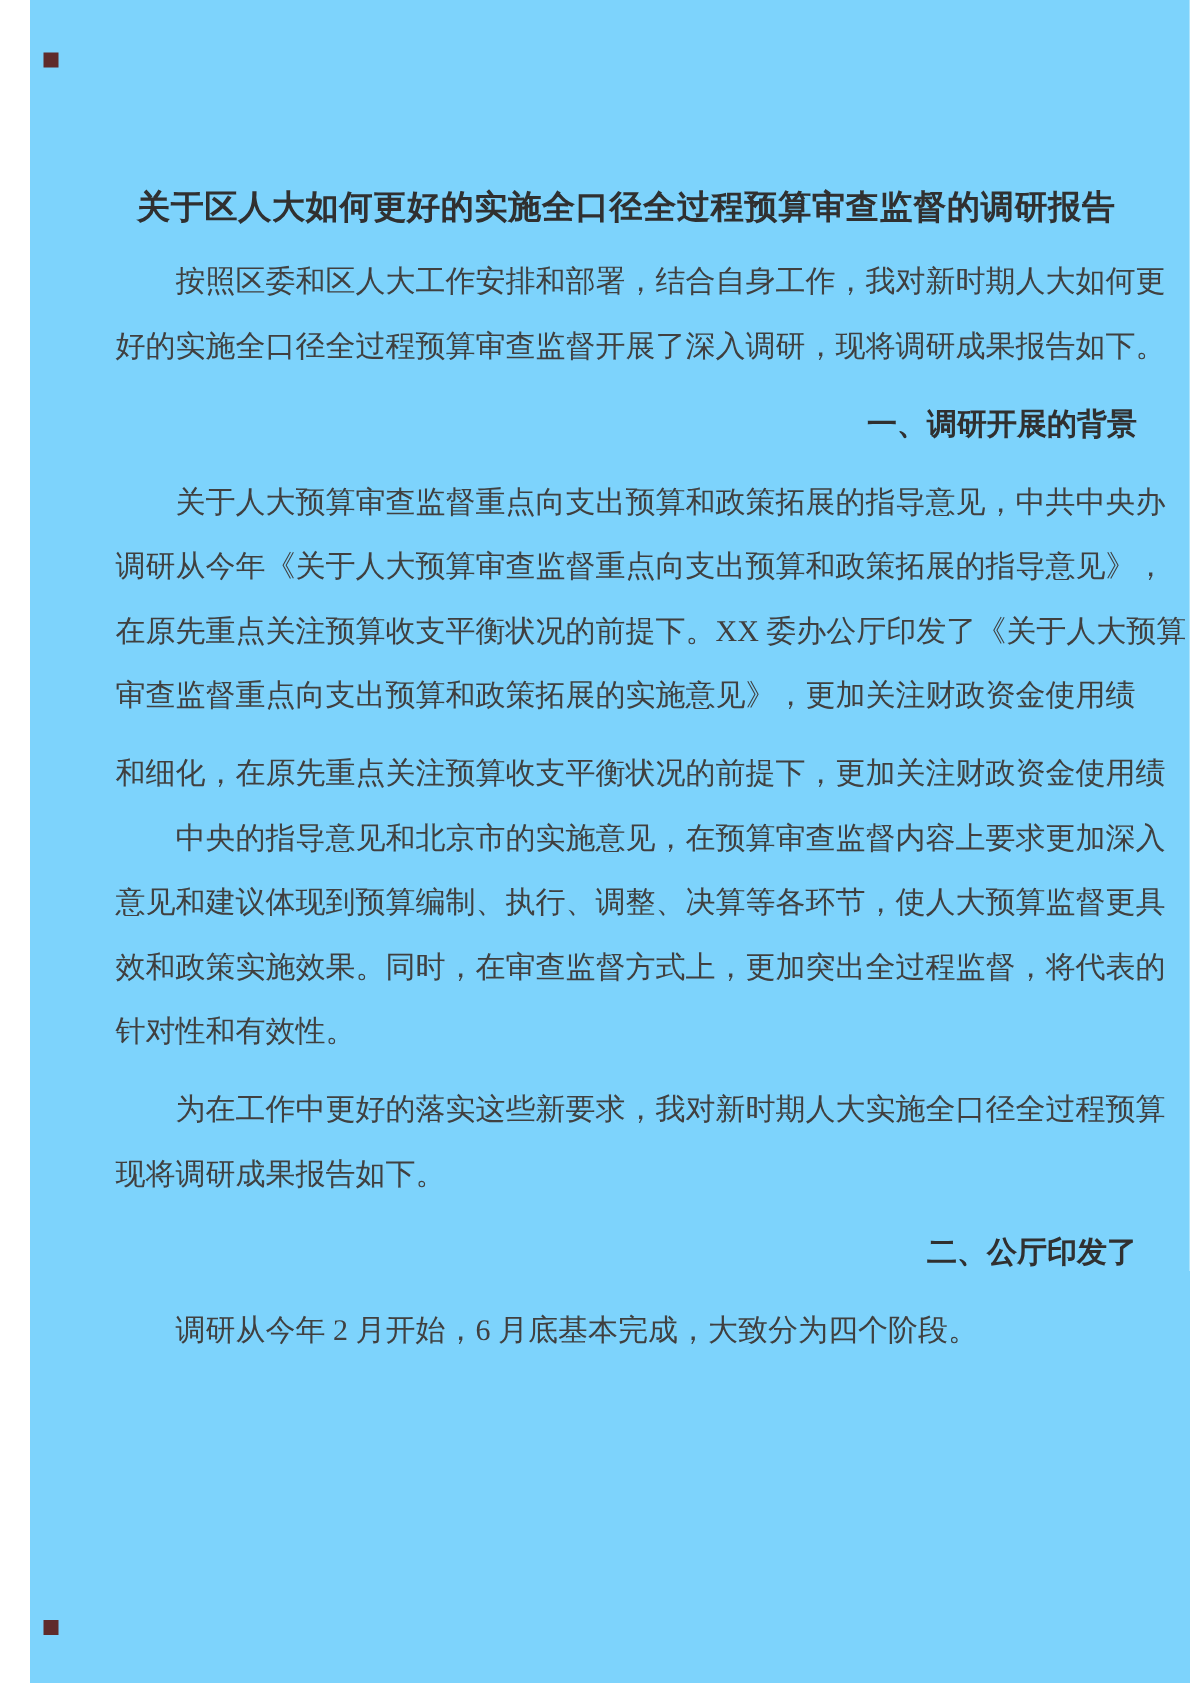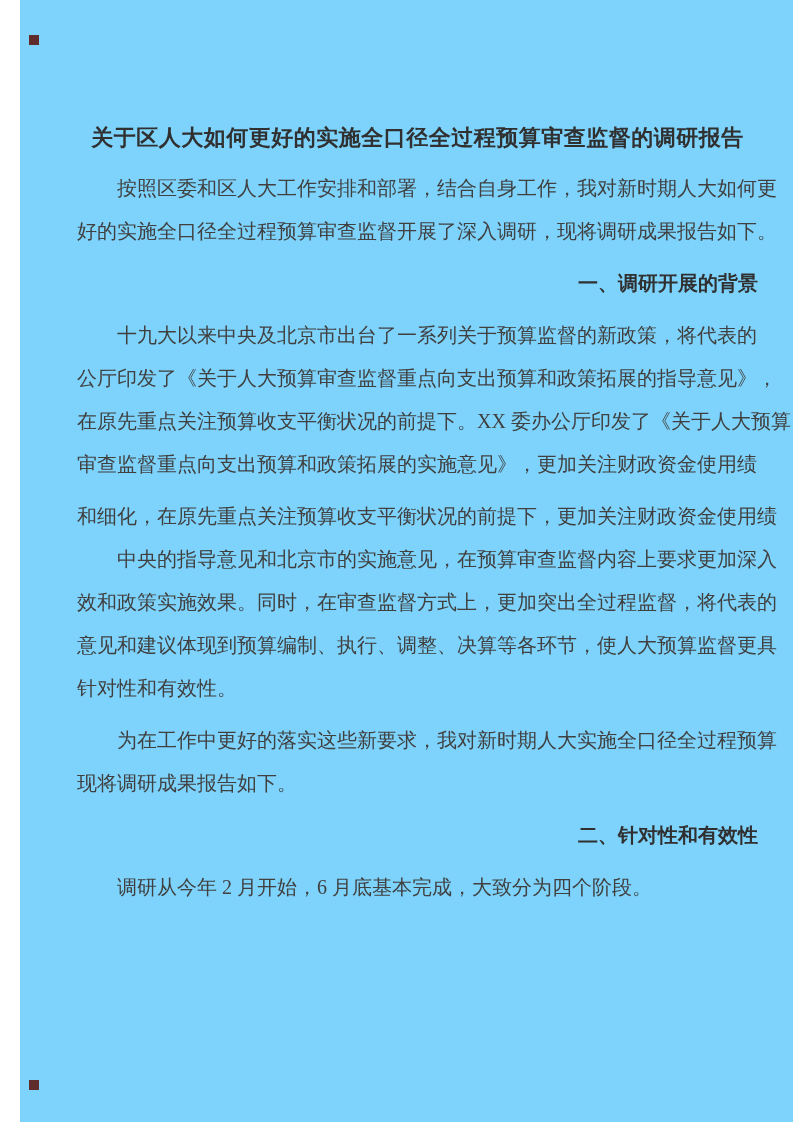--- a/index.html
+++ b/index.html
@@ -79,39 +79,39 @@
     <h1 class="doc-title">关于区人大如何更好的实施全口径全过程预算审查监督的调研报告</h1>
 
     <div class="para">
       <div class="line indent">按照区委和区人大工作安排和部署，结合自身工作，我对新时期人大如何更</div>
       <div class="line">好的实施全口径全过程预算审查监督开展了深入调研，现将调研成果报告如下。</div>
     </div>
 
     <div class="heading">一、调研开展的背景</div>
 
     <div class="para">
-      <div class="line indent">十九大以来中央及北京市出台了一系列关于预算监督的新政策，将代表的</div>
-      <div class="line">公厅印发了《关于人大预算审查监督重点向支出预算和政策拓展的指导意见》，</div>
+      <div class="line indent">关于人大预算审查监督重点向支出预算和政策拓展的指导意见，中共中央办</div>
+      <div class="line">调研从今年《关于人大预算审查监督重点向支出预算和政策拓展的指导意见》，</div>
       <div class="line">在原先重点关注预算收支平衡状况的前提下。XX 委办公厅印发了《关于人大预算</div>
       <div class="line">审查监督重点向支出预算和政策拓展的实施意见》，更加关注财政资金使用绩</div>
     </div>
 
     <div class="para">
       <div class="line">和细化，在原先重点关注预算收支平衡状况的前提下，更加关注财政资金使用绩</div>
       <div class="line indent">中央的指导意见和北京市的实施意见，在预算审查监督内容上要求更加深入</div>
+      <div class="line">意见和建议体现到预算编制、执行、调整、决算等各环节，使人大预算监督更具</div>
       <div class="line">效和政策实施效果。同时，在审查监督方式上，更加突出全过程监督，将代表的</div>
-      <div class="line">意见和建议体现到预算编制、执行、调整、决算等各环节，使人大预算监督更具</div>
       <div class="line">针对性和有效性。</div>
     </div>
 
     <div class="para">
       <div class="line indent">为在工作中更好的落实这些新要求，我对新时期人大实施全口径全过程预算</div>
       <div class="line">现将调研成果报告如下。</div>
     </div>
 
-    <div class="heading">二、针对性和有效性</div>
+    <div class="heading">二、公厅印发了</div>
 
     <div class="para">
       <div class="line indent">调研从今年 2 月开始，6 月底基本完成，大致分为四个阶段。</div>
     </div>
 
   </div>
 </div>
 
 </body></html>

